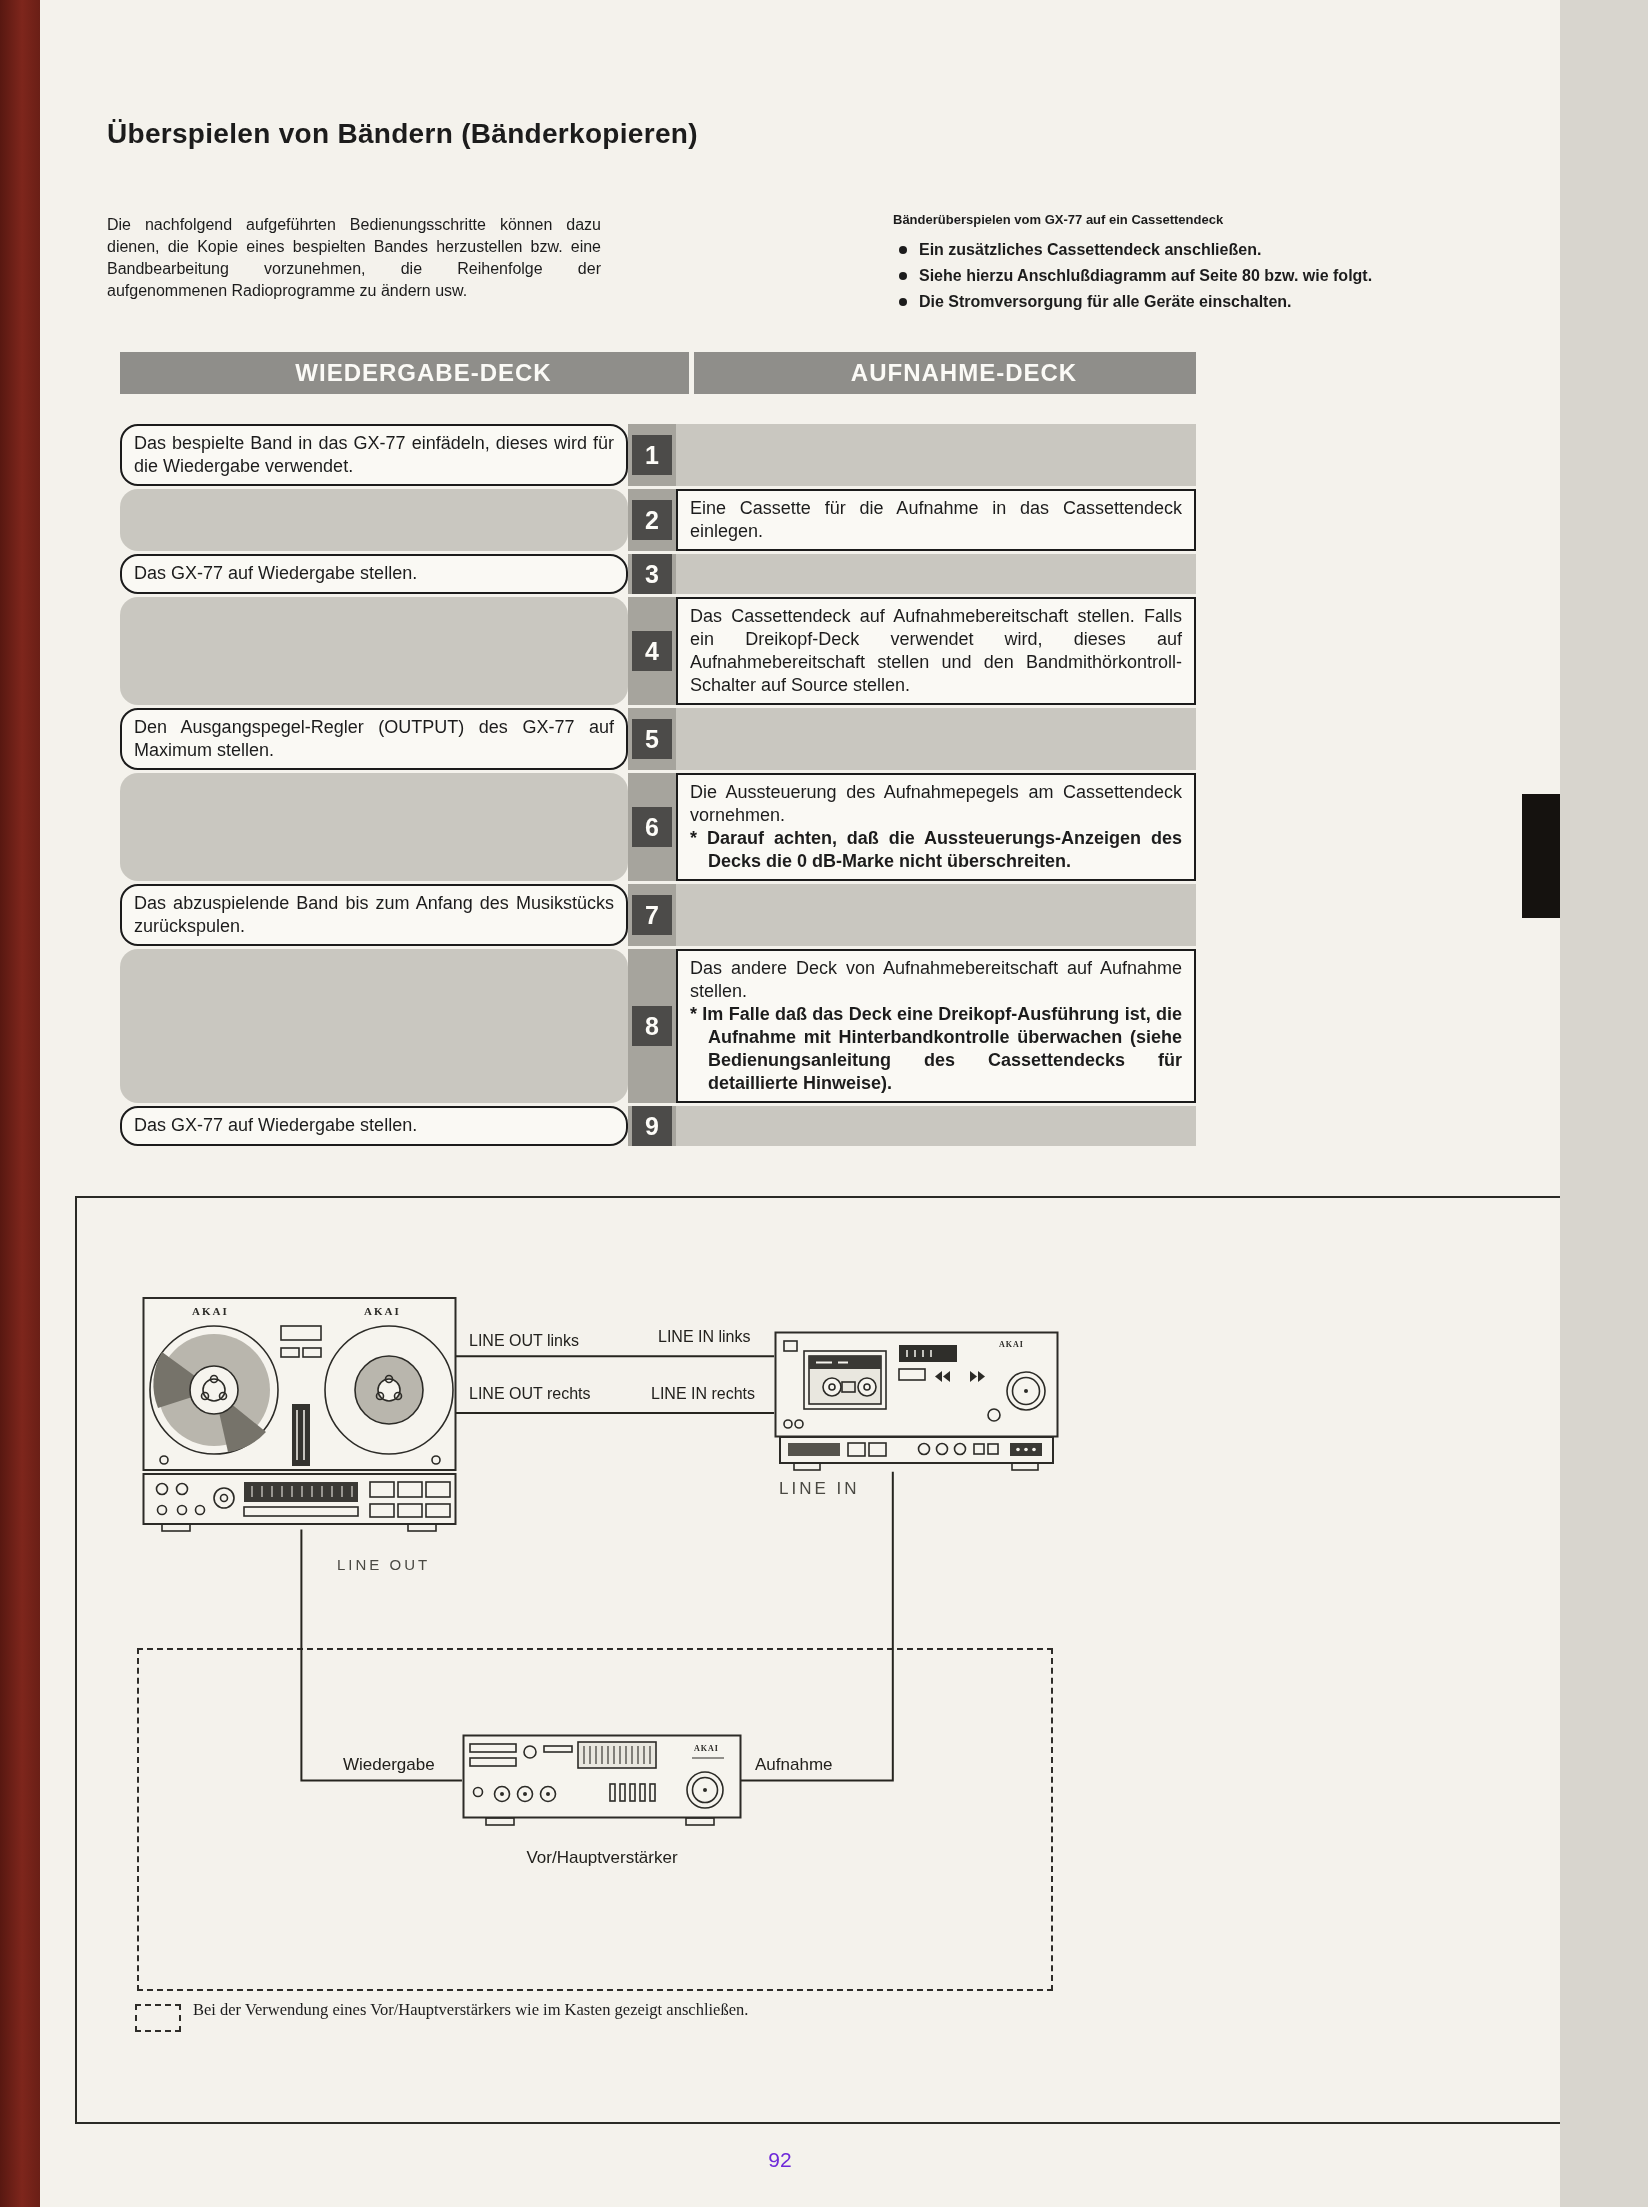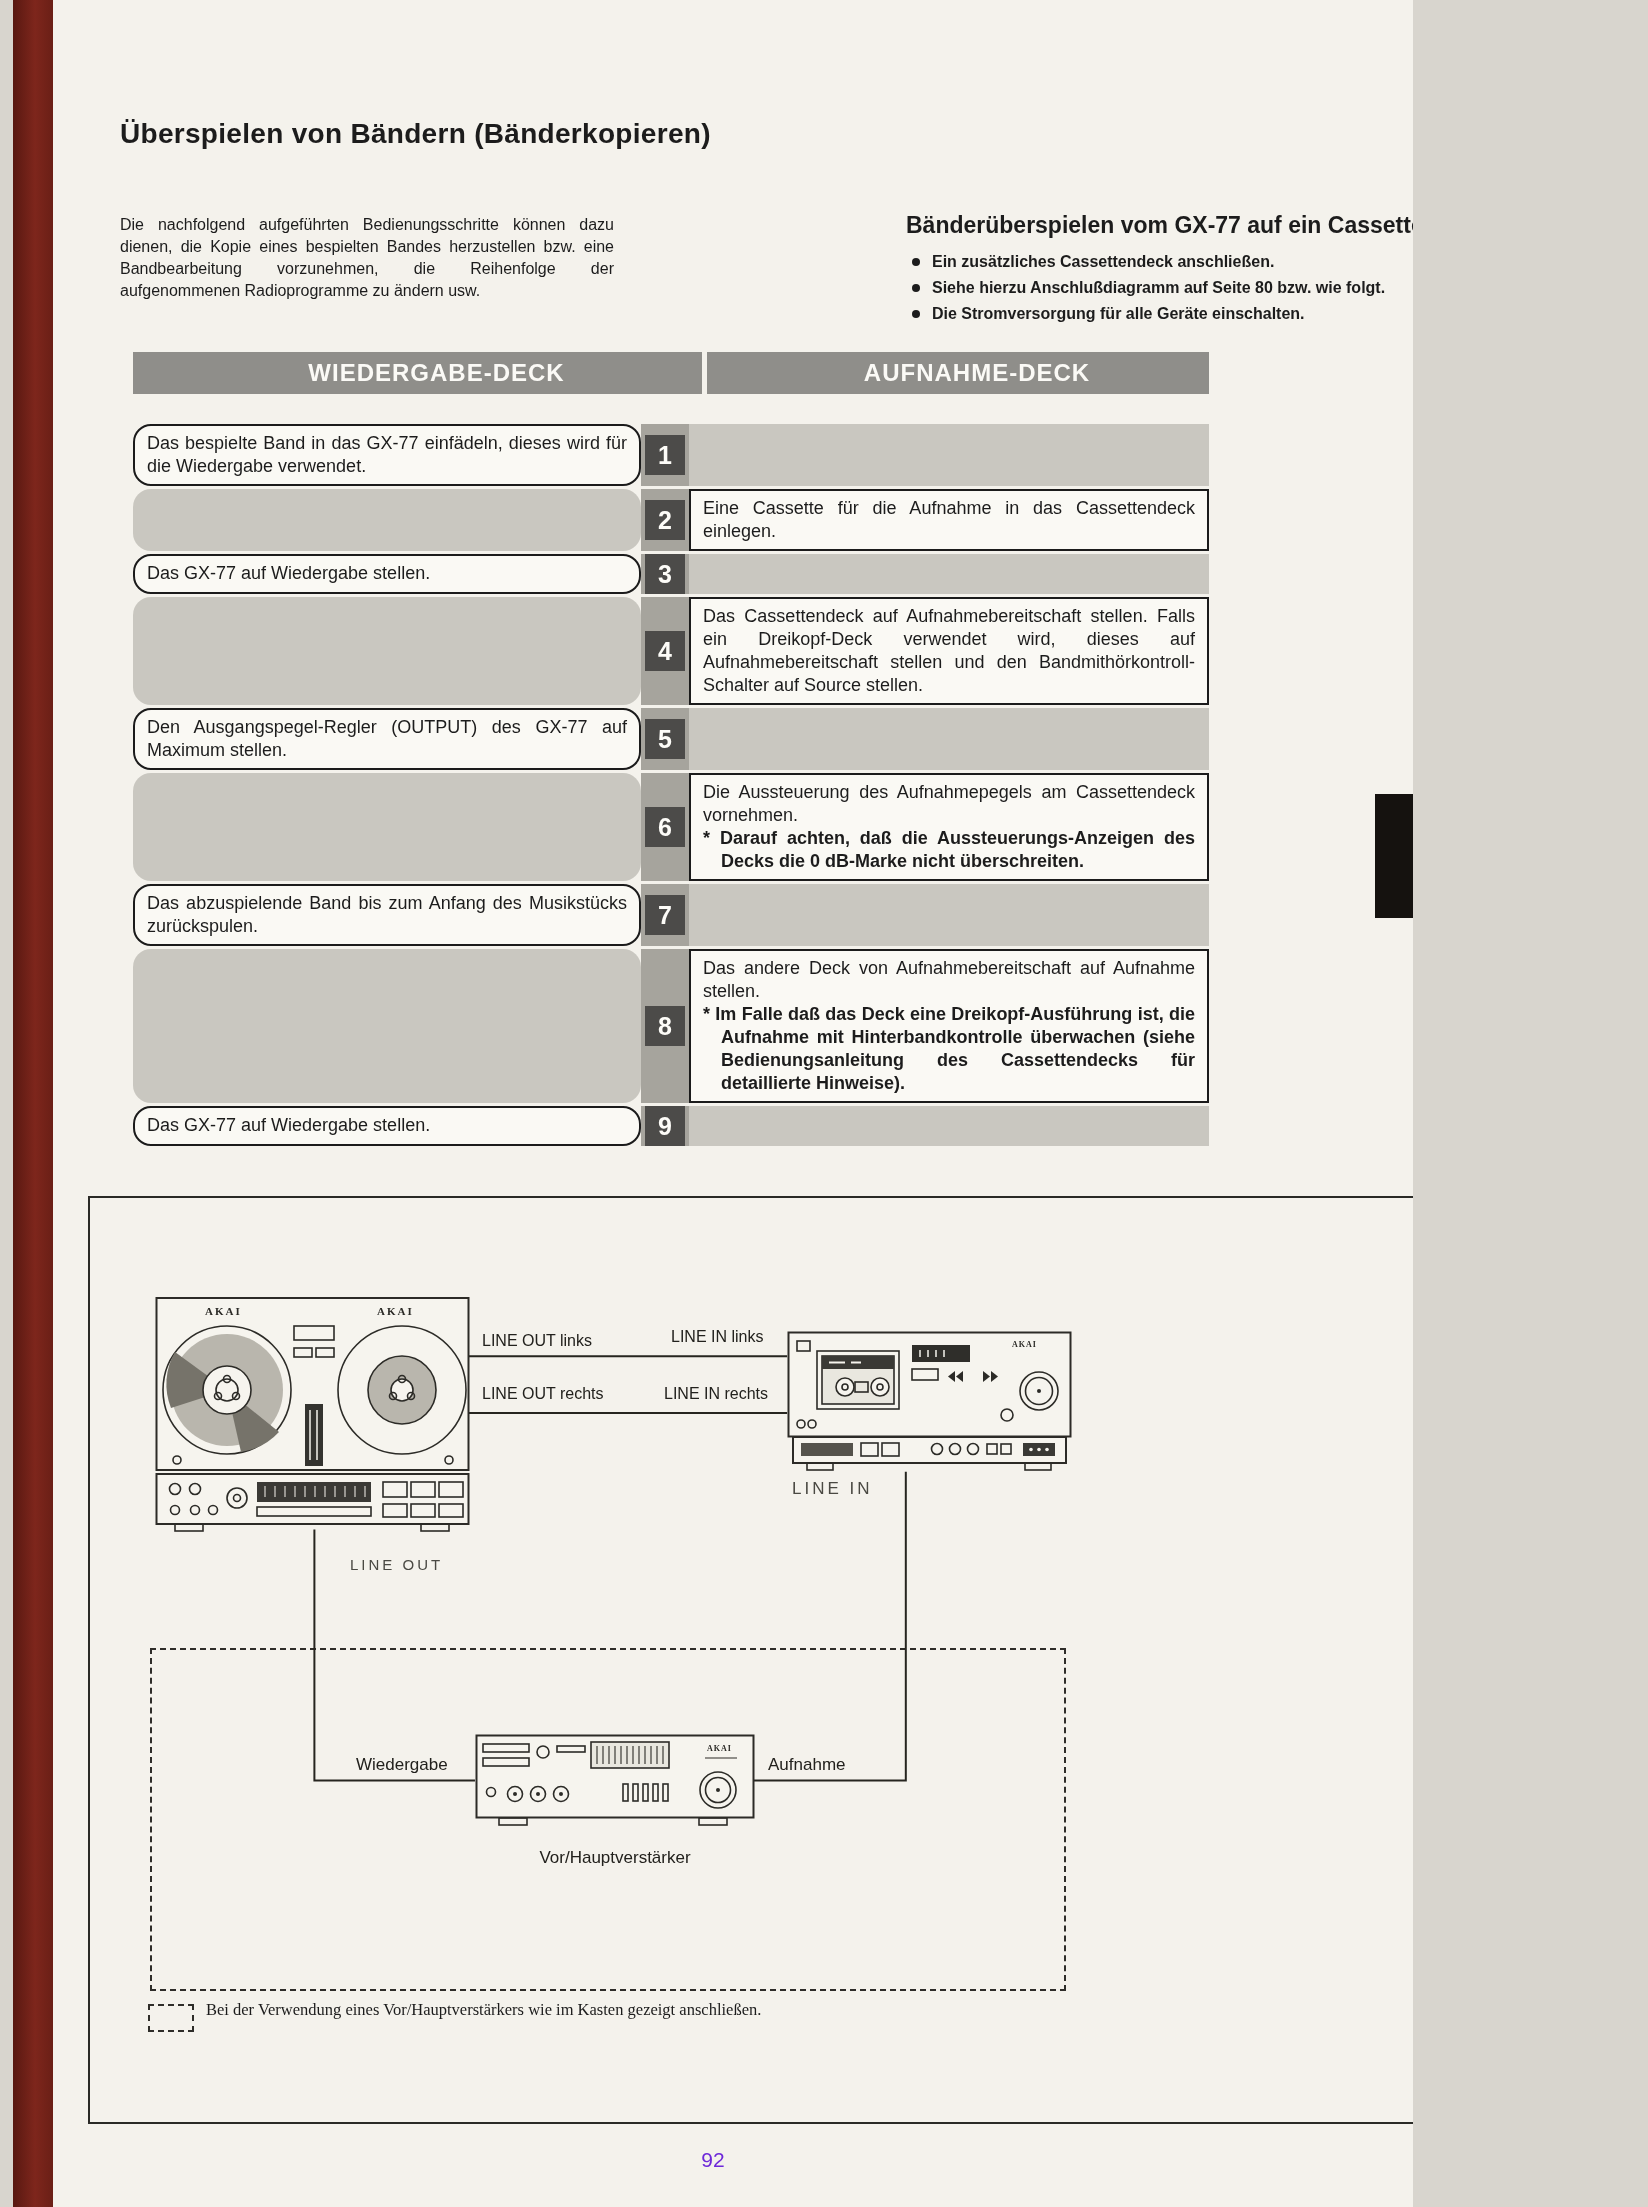--- a/index.html
+++ b/index.html
@@ -1,36 +1,35 @@
 <!DOCTYPE html>
 <html><head>
 <meta charset="utf-8">
 <style>
   html,body{margin:0;padding:0;background:#d8d5ce;}
   .page{
     position:relative;
-    width:1400px;height:2207px;
+    width:1560px;height:2207px;
     background:#f4f2ec;
     font-family:"Liberation Sans","DejaVu Sans",sans-serif;
     color:#1c1c1c;
     overflow:hidden;
-    margin-left:13px;
   }
   
   .edge-left{position:absolute;left:0;top:0;width:40px;height:2207px;
     background:linear-gradient(to right,#581811,#7e261c 55%,#6a1f16);}
   .edge-tab{position:absolute;right:0;top:794px;width:38px;height:124px;background:#15120f;}
 
   
   .title{position:absolute;left:107px;top:118px;margin:0;
     font-size:28px;font-weight:bold;letter-spacing:.3px;}
   .intro{position:absolute;left:107px;top:214px;width:494px;margin:0;
     font-size:16px;line-height:22px;text-align:justify;}
   .right-intro{position:absolute;left:893px;top:212px;width:600px;}
-  .right-intro h2{margin:0 0 10px 0;font-size:23px;font-weight:bold;}
+  .right-intro h2{margin:0 0 10px 0;font-size:13px;font-weight:bold;}
   .bullets{list-style:none;margin:0;padding:0;}
   .bullets li{display:flex;align-items:flex-start;font-size:16px;font-weight:bold;
     line-height:26px;}
   .bdot{width:8px;height:8px;border-radius:50%;background:#1c1c1c;margin:9px 12px 0 6px;flex:none;}
 
   
   .table-wrap{position:absolute;left:120px;top:352px;width:1076px;}
   .t-head{display:flex;gap:5px;height:42px;margin-bottom:30px;}
   .th{background:#8f8e8a;color:#fbfaf6;font-weight:bold;font-size:24px;letter-spacing:1px;
     display:flex;align-items:center;justify-content:center;padding-left:38px;}

